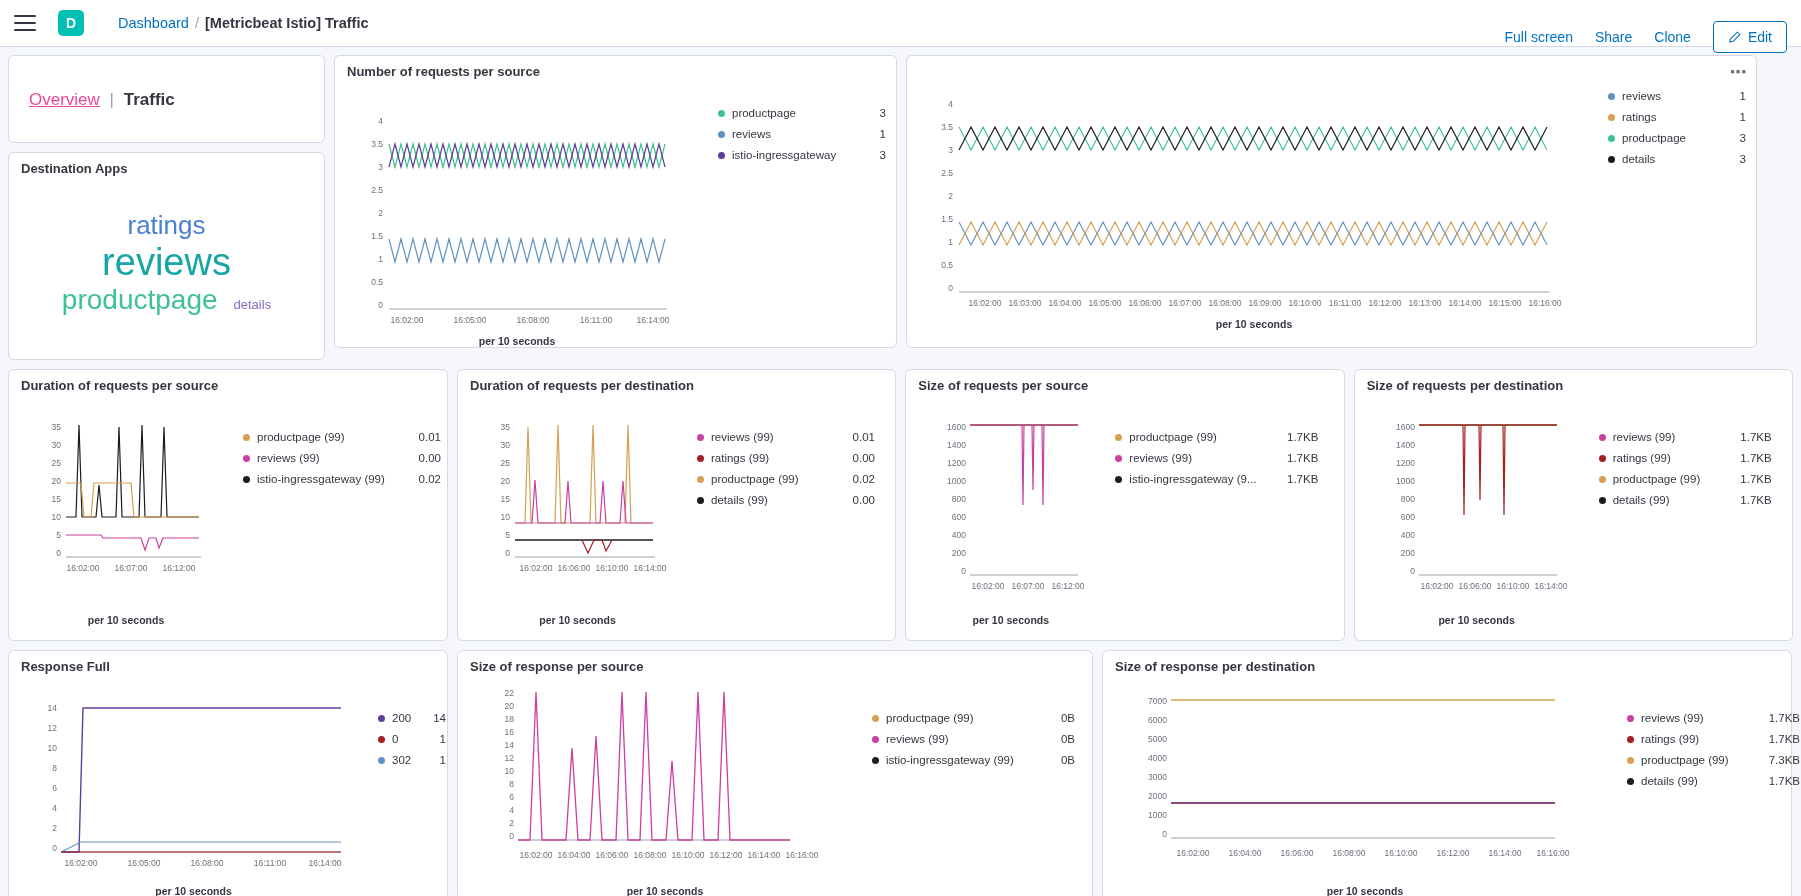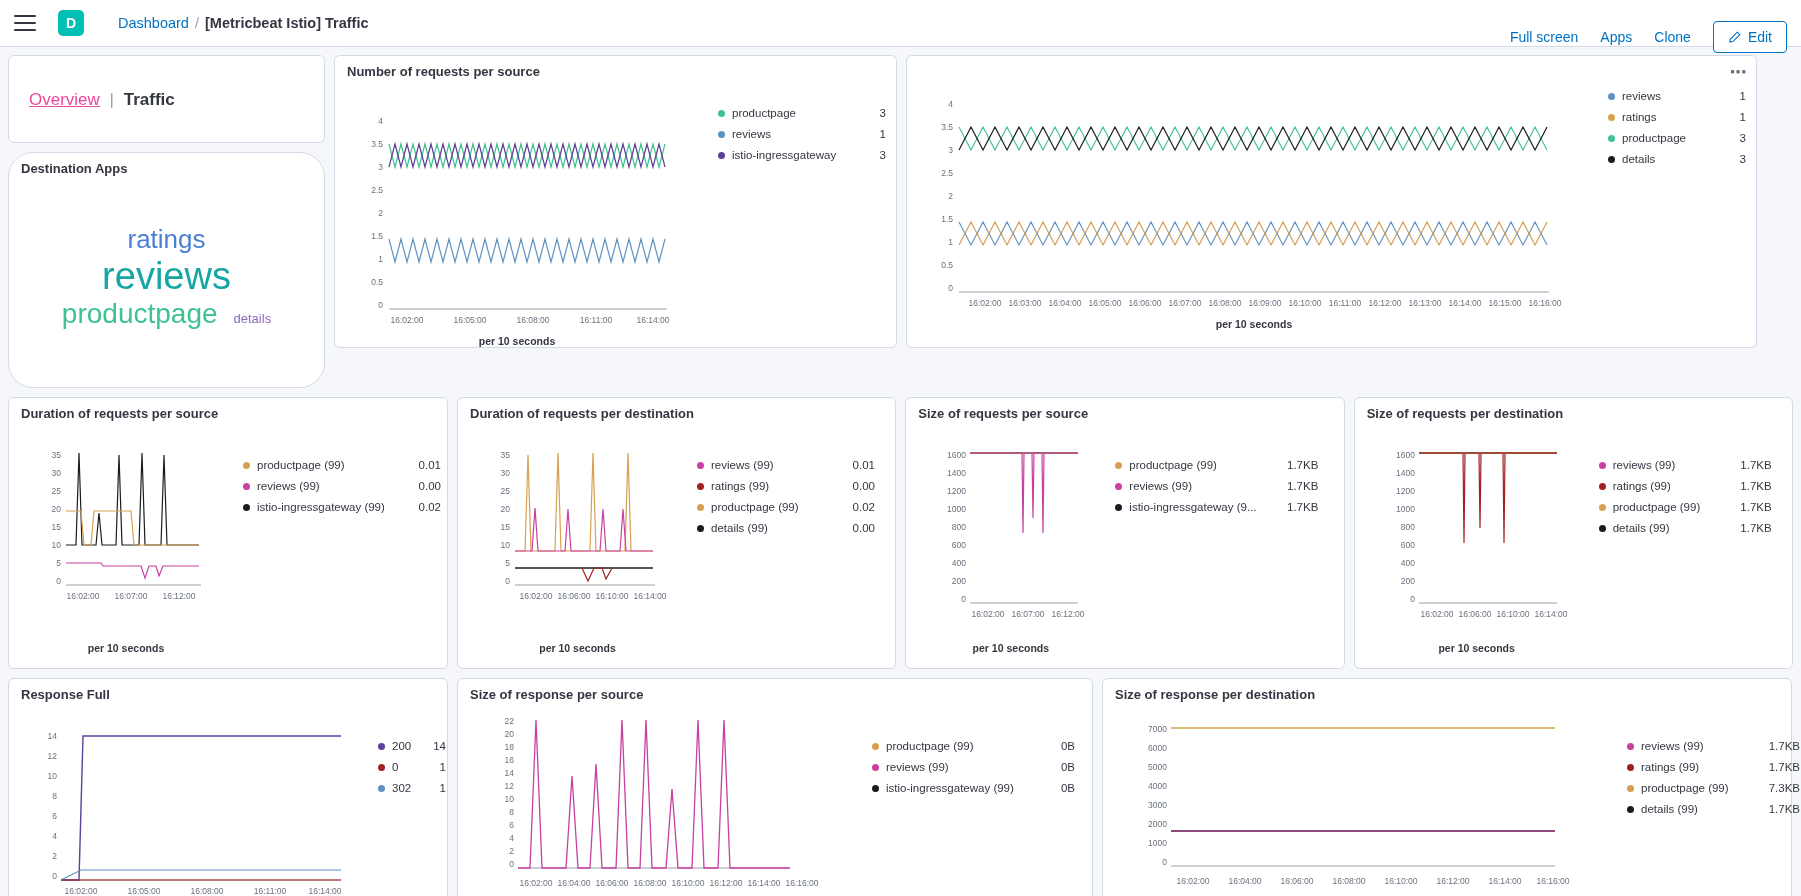--- a/index.html
+++ b/index.html
@@ -64,21 +64,21 @@
   }
 
   
   .overview-panel { width: 317px; height: 88px; display: flex; align-items: center; }
   .overview-text { font-size: 17px; margin-left: 10px; }
   .overview-text .ov-link { color: #ec4899; text-decoration: underline; cursor: pointer; }
   .overview-text .ov-sep { color: #98a2b3; margin: 0 5px; }
   .overview-text .ov-current { font-weight: bold; }
 
   
-  .tagcloud-panel { width: 317px; height: 236px; border-radius: 25px; }
+  .tagcloud-panel { width: 317px; height: 208px; }
   .tagcloud { display: flex; flex-direction: column; align-items: center; justify-content: center; height: calc(100% - 22px); }
   .tc-row { display: flex; align-items: baseline; justify-content: center; gap: 16px; }
   .tc-ratings { color: #4b7fd6; font-size: 26px; }
   .tc-reviews { color: #16a6a6; font-size: 38px; }
   .tc-productpage { color: #3ec28f; font-size: 28px; }
   .tc-details { color: #8a6bbf; font-size: 13px; }
 
   
   .chart-body { display: flex; height: calc(100% - 20px); }
   .chart-area { flex: 1 1 auto; position: relative; padding-left: 2px; }
@@ -102,21 +102,21 @@
       <span></span>
   </div>
   <div class="logo-badge">D</div>
   <div class="breadcrumb">
     <span class="crumb-link">Dashboard</span>
     <span class="sep">/</span>
     <span class="crumb-current">[Metricbeat Istio] Traffic</span>
   </div>
   <div class="topbar-right">
     <span class="top-link">Full screen</span>
-    <span class="top-link">Apps</span>
+    <span class="top-link">Share</span>
     <span class="top-link">Clone</span>
     <button class="edit-btn">
       <svg width="13" height="13" viewBox="0 0 16 16">
         <path d="M11.5 1.5l3 3-8.5 8.5-3.7.7.7-3.7 8.5-8.5z" fill="none" stroke="#0071c2" stroke-width="1.3"></path>
       </svg>
       <span>Edit</span>
     </button>
   </div>
 </div>
 

